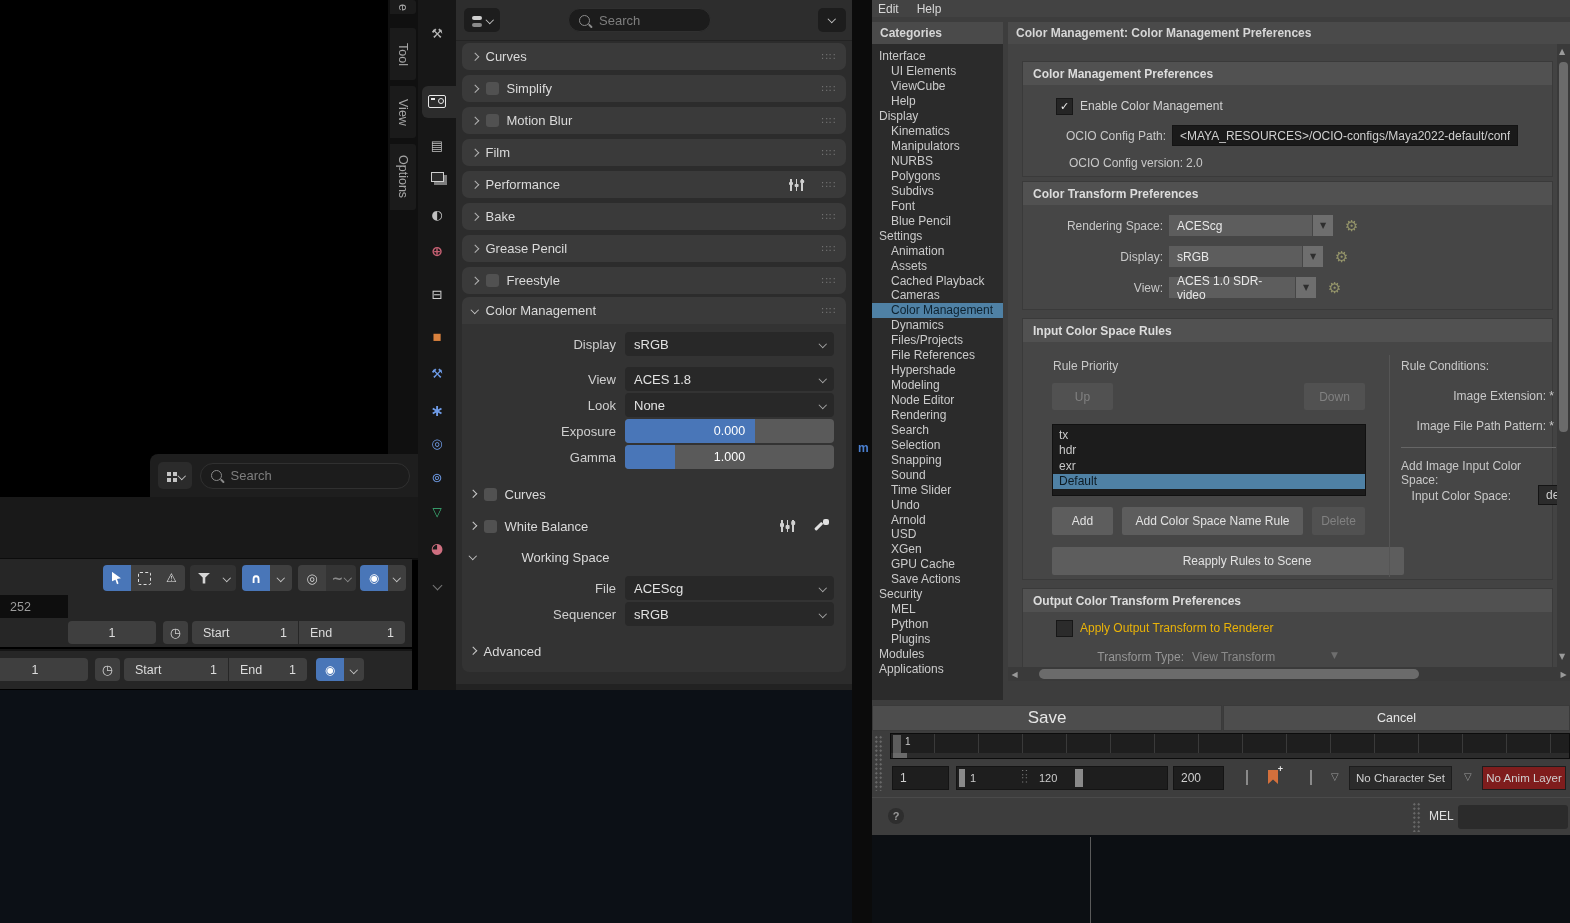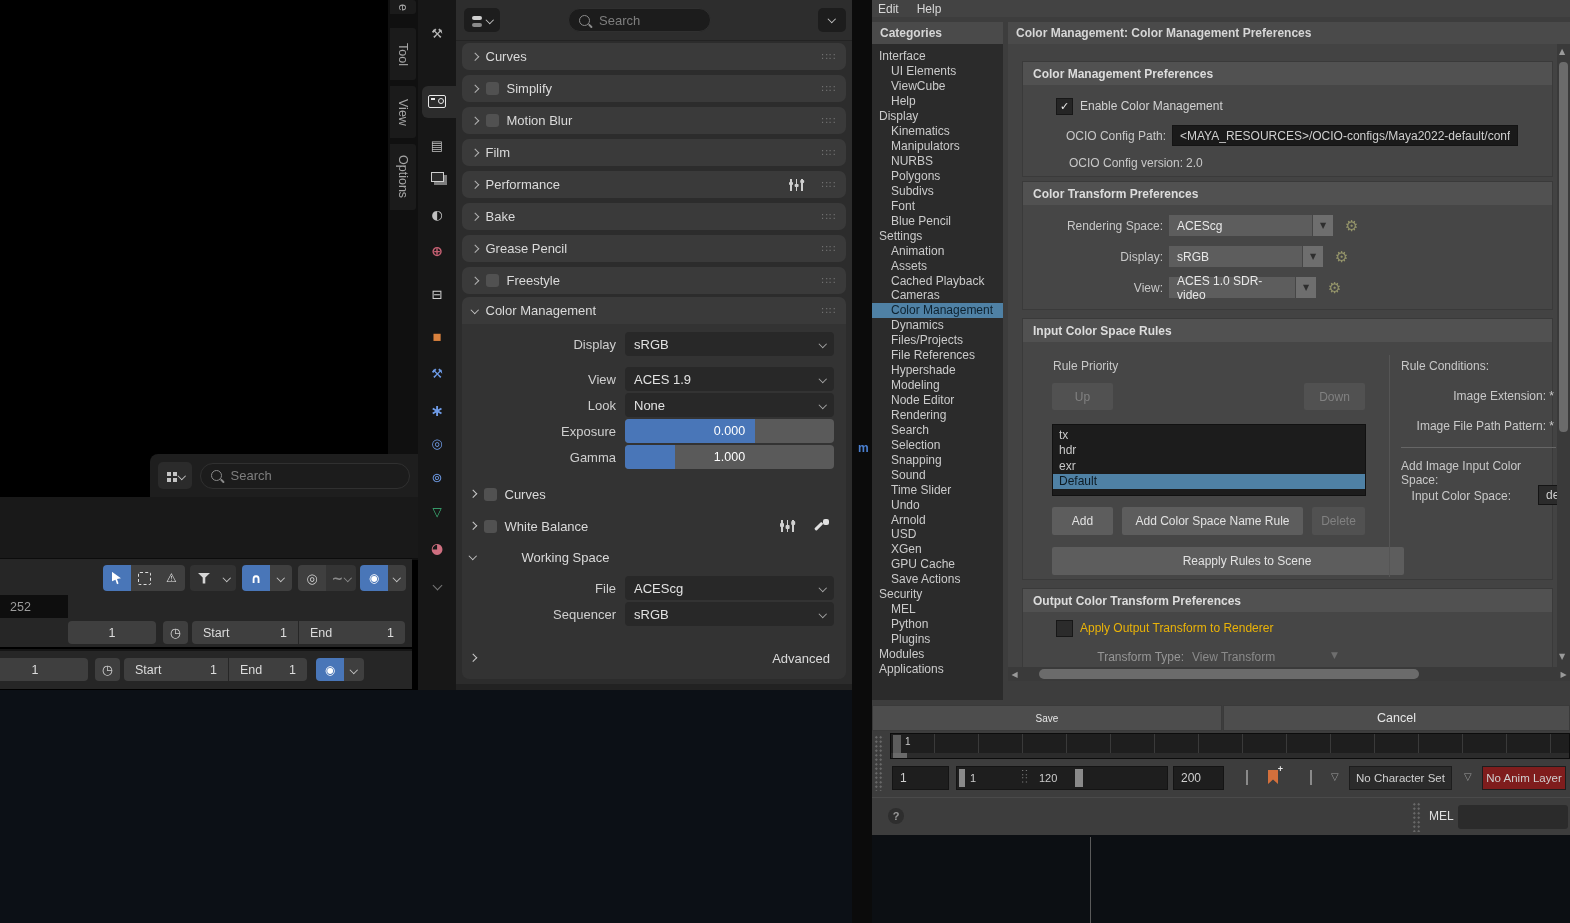--- a/index.html
+++ b/index.html
@@ -342,21 +342,21 @@
       <div class="cmfield">
         <span class="lab">Display</span>
         <div class="bdd">
             <span>sRGB</span>
             <span class="chev sm"></span>
           </div>
       </div>
       <div class="cmfield" style="margin-top:11px;">
         <span class="lab">View</span>
         <div class="bdd">
-            <span>ACES 1.9</span>
+            <span>ACES 1.8</span>
             <span class="chev sm"></span>
           </div>
       </div>
       <div class="cmfield">
         <span class="lab">Look</span>
         <div class="bdd">
             <span>None</span>
             <span class="chev sm"></span>
           </div>
       </div>
@@ -400,21 +400,21 @@
             </div>
         </div>
         <div class="cmfield">
           <span class="lab">Sequencer</span>
           <div class="bdd">
               <span>sRGB</span>
               <span class="chev sm"></span>
             </div>
         </div>
       </div>
-      <div class="subhead" style="margin-top:13px;justify-content:space-between;">
+      <div class="subhead" style="margin-top:6px;">
         <span class="chev r sm"></span>
         <span>Advanced</span>
       </div>
     </div>
   </div>
 
   <div class="abs" style="left:0;top:684px;width:434px;height:28px;background:#222222;display:flex;align-items:center;justify-content:flex-end;gap:8px;padding-right:14px;box-sizing:border-box;">
     <span class="gi gi-net"></span>
     <span style="color:#555;font-size:14px;">|</span>
     <span style="color:#b4b4b4;font-size:14px;">5.0.1</span>
@@ -743,21 +743,21 @@
     <span class="gi gi-right" style="width:13px;"></span>
   </div>
 
   <div class="abs" style="left:685px;top:44px;width:13px;height:623px;background:#3a3a3a;">
     <span class="abs gi gi-up" style="left:2px;top:3px;"></span>
     <div style="position:absolute;left:2px;top:18px;width:9px;height:370px;background:#6b6b6b;border-radius:4px;"></div>
     <span class="abs gi gi-down" style="left:2px;top:608px;"></span>
   </div>
 
   <div class="abs flex" style="left:0;top:705px;width:350px;height:26px;background:#4d4d4d;border:1px solid #3a3a3a;box-sizing:border-box;justify-content:center;">
-    <span class="m-txt" style="color:#e6e6e6;font-size:10px;">Save</span>
+    <span class="m-txt" style="color:#e6e6e6;font-size:17px;">Save</span>
   </div>
   <div class="abs flex" style="left:351px;top:705px;width:347px;height:26px;background:#4d4d4d;border:1px solid #3a3a3a;box-sizing:border-box;justify-content:center;">
     <span class="m-txt" style="color:#e6e6e6;font-size:12.5px;">Cancel</span>
   </div>
 
   <div class="abs vdots" style="left:2px;top:735px;width:10px;height:56px;"></div>
   <div class="abs" style="left:18px;top:733px;width:680px;height:26px;background:#1e1e1e;border:1px solid #0c0c0c;box-sizing:border-box;">
     <div style="position:absolute;inset:0;background:repeating-linear-gradient(90deg,transparent 0 43px,#3a3a3a 43px 44px);"></div>
     <div class="abs" style="left:2px;top:1px;width:8px;height:18px;background:#5c5c5c;"></div>
     <span class="abs" style="left:14px;top:2px;font-size:10px;color:#ccc;">1</span>

